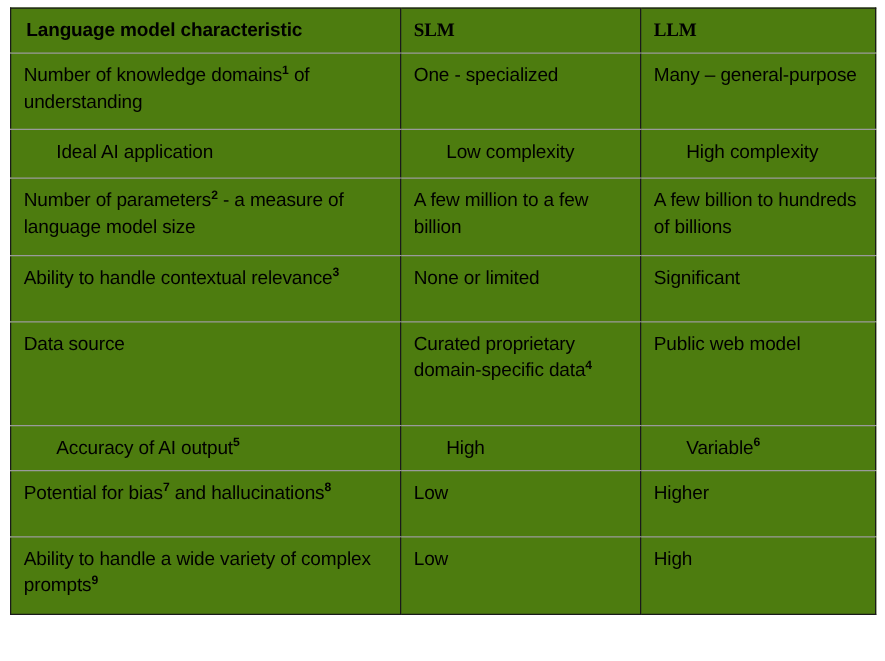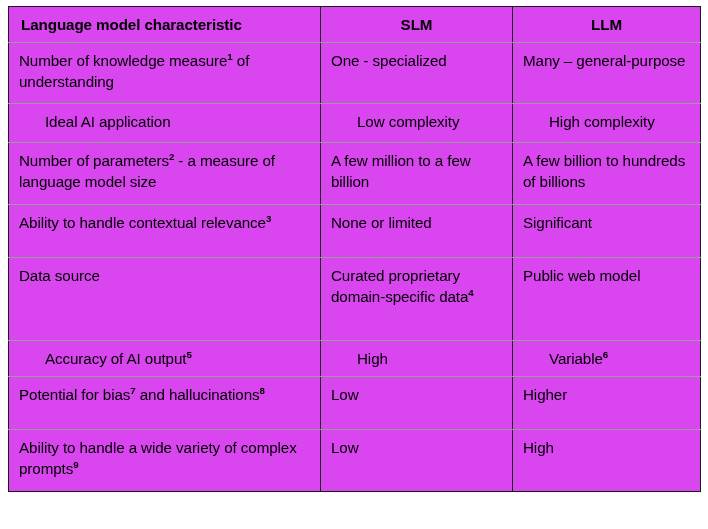--- a/index.html
+++ b/index.html
@@ -21,21 +21,21 @@
     box-sizing: border-box;
   }
   table.cmp {
     position: absolute;
     left: 8px;
     top: 6px;
     width: 692px;
     border-collapse: collapse;
     table-layout: fixed;
     border: 1px solid #1a1a1a;
-    background: #d946ef;
+    background: #4d7c0f;
   }
   col.c1 { width: 312px; }
   col.c2 { width: 192px; }
   col.c3 { width: 188px; }
 
   table.cmp th,
   table.cmp td {
     box-sizing: border-box;
     vertical-align: top;
     padding: 7px 10px 6px 10px;
@@ -52,21 +52,21 @@
     font-weight: bold;
     font-size: 16.4px;
     padding-top: 6px;
     padding-bottom: 7px;
     border-bottom: 2px solid #7d7d7d;
     height: 35px;
     vertical-align: middle;
   }
   thead th.h1 { text-align: left; padding-left: 12px; }
   thead th.h2,
-  thead th.h3 { text-align: center; }
+  thead th.h3 { text-align: left; font-family: Liberation Serif, serif; }
 
   tbody td { text-align: left; }
   tbody tr:last-child td { border-bottom: none; margin-top: 12px; }
 
   sup {
     font-size: 0.64em;
     line-height: 0;
     vertical-align: super;
     font-weight: bold;
   }
@@ -95,21 +95,21 @@
     <thead>
       <tr>
         <th class="h1">Language model characteristic</th>
         <th class="h2">SLM</th>
         <th class="h3">LLM</th>
       </tr>
     </thead>
     <tbody>
 
       <tr class="r0">
-        <td><span>Number of knowledge measure</span><sup>1</sup><span> of understanding</span></td>
+        <td><span>Number of knowledge domains</span><sup>1</sup><span> of understanding</span></td>
         <td><span>One - specialized</span><sup></sup></td>
         <td><span>Many – general-purpose</span><sup></sup></td>
       </tr>
 
 
       <tr class="r2">
         <td><span>Ideal AI application</span><sup></sup><span></span></td>
         <td><span>Low complexity</span><sup></sup></td>
         <td><span>High complexity</span><sup></sup></td>
       </tr>

